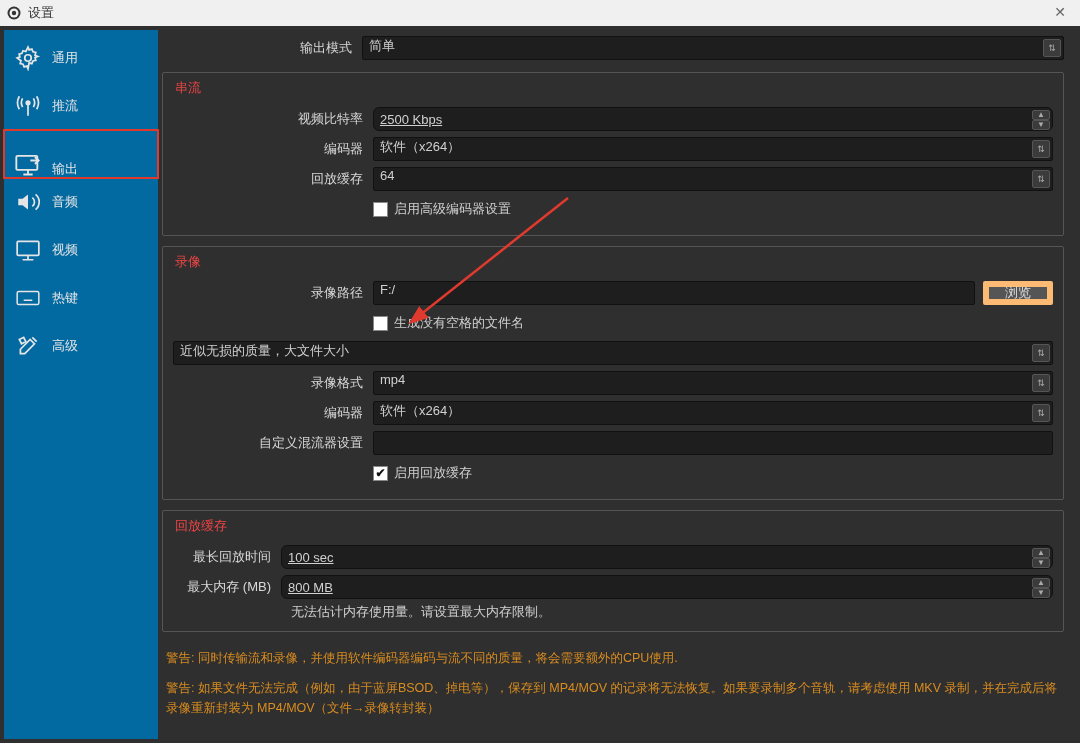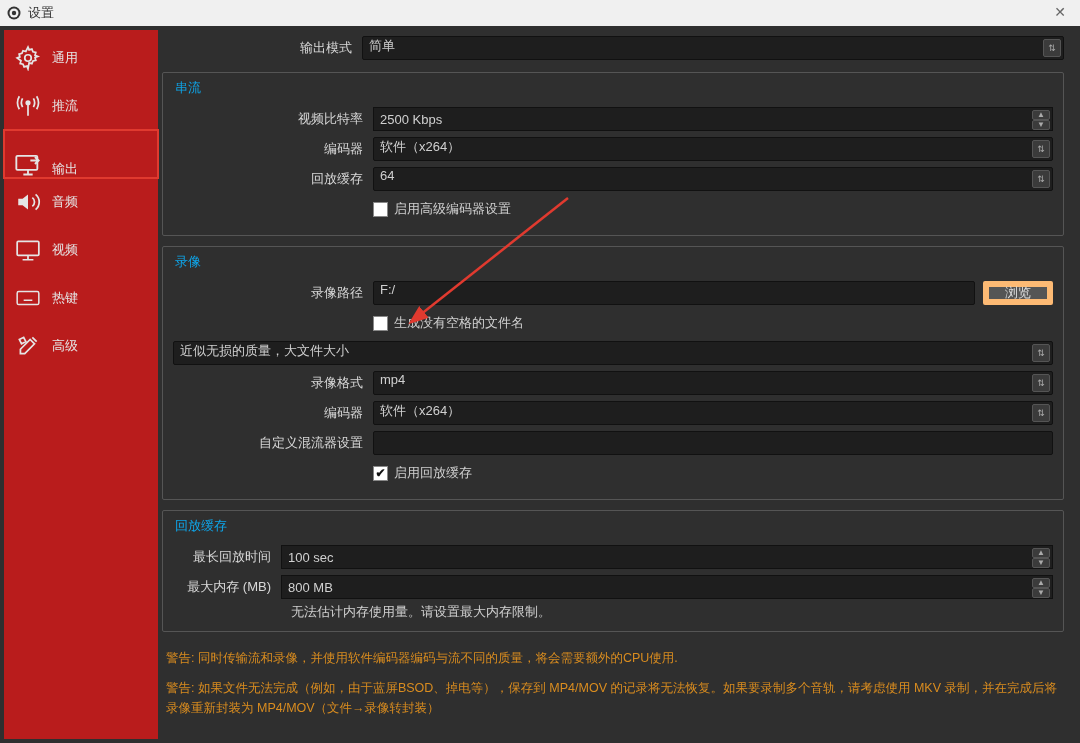--- a/index.html
+++ b/index.html
@@ -32,21 +32,21 @@
     cursor: pointer;
   }
   .main {
     display: flex;
     height: calc(100% - 26px);
     background: #2f2f2f;
     padding: 4px 2px 4px 4px;
   }
   .sidebar {
     width: 154px;
-    background: #b91c1c;
+    background: #0369a1;
     padding-top: 4px;
   }
   .side-item {
     display: flex;
     align-items: center;
     height: 48px;
     padding: 0 10px;
     color: #e5e5e5;
     cursor: pointer;
     gap: 10px;
@@ -85,21 +85,21 @@
     flex: 1;
   }
   .row .spacer200 { flex:0 0 200px; }
   .fieldset {
     border: 1px solid #555;
     border-radius: 2px;
     margin-bottom: 10px;
     padding: 6px 10px 10px 10px;
   }
   .fieldset .legend {
-    color: #0ea5e9;
+    color: #ef4444;
     margin: 0 0 8px 2px;
   }
   .dropdown, .textfield {
     flex: 1;
     height: 24px;
     background: #1e1e1e;
     border: 1px solid #111;
     border-radius: 2px;
     color: #d0d0d0;
     display: flex;
@@ -113,25 +113,26 @@
     border: 1px solid #555;
     border-radius: 2px;
     display:flex;align-items:center;justify-content:center;
     color:#aaa; font-size:9px;
   }
   .spinbox {
     flex: 1;
     height: 24px;
     background: #1e1e1e;
     border: 1px solid #111;
-    border-radius: 0;
+    border-radius: 6px;
     color:#d0d0d0;
     display:flex;align-items:center;
     padding: 0 6px;
     position: relative;
+    text-decoration: underline;
   }
   .spinbox .sb-arrows {
     position:absolute; right:2px; top:2px; bottom:2px; width:18px;
     display:flex; flex-direction:column;
   }
   .spinbox .sb-arrows div{
     flex:1; background:#3b3b3b;border:1px solid #555;border-radius:2px;
     display:flex;align-items:center;justify-content:center;
     color:#aaa;font-size:8px;line-height:1;
   }

